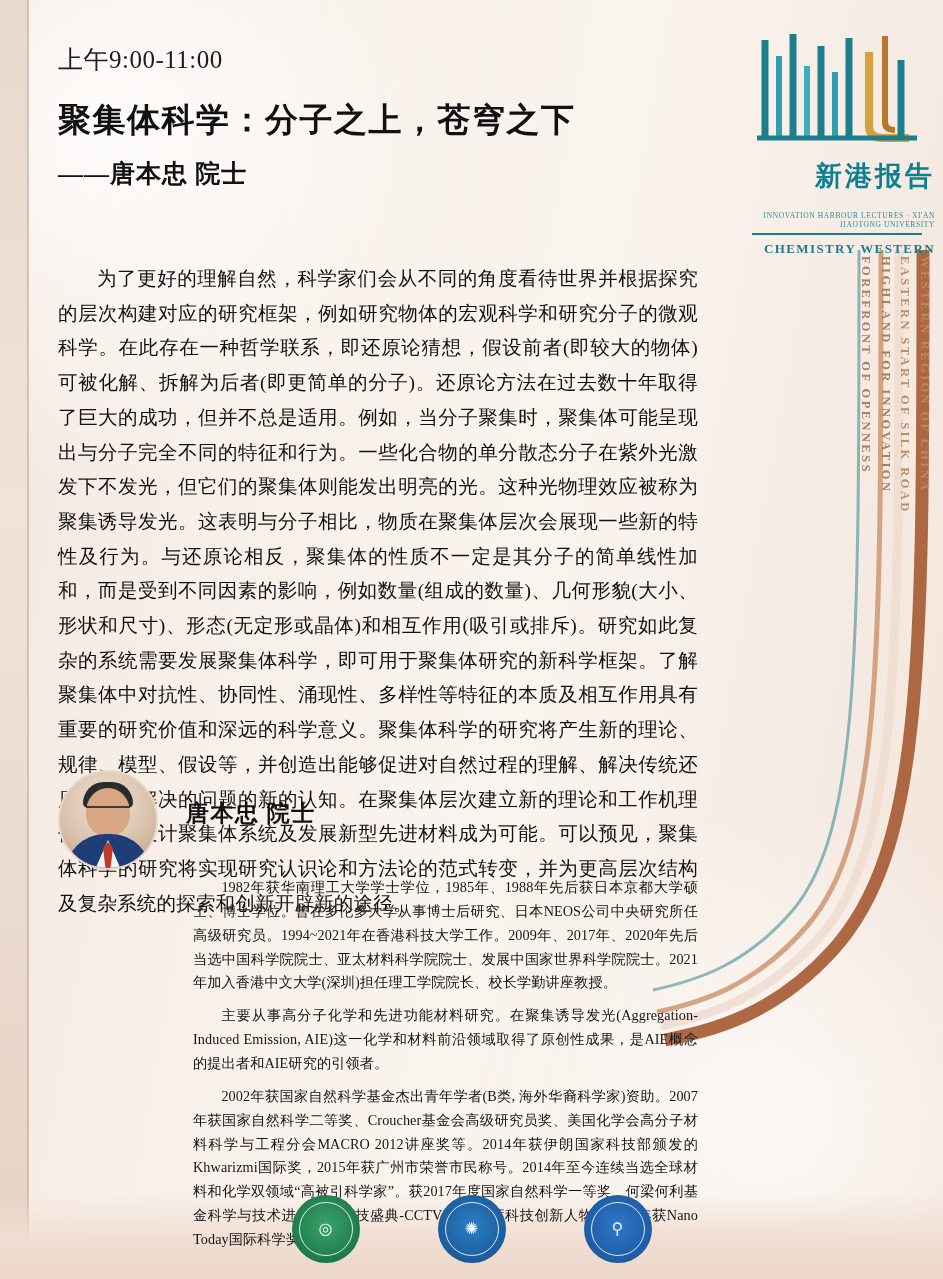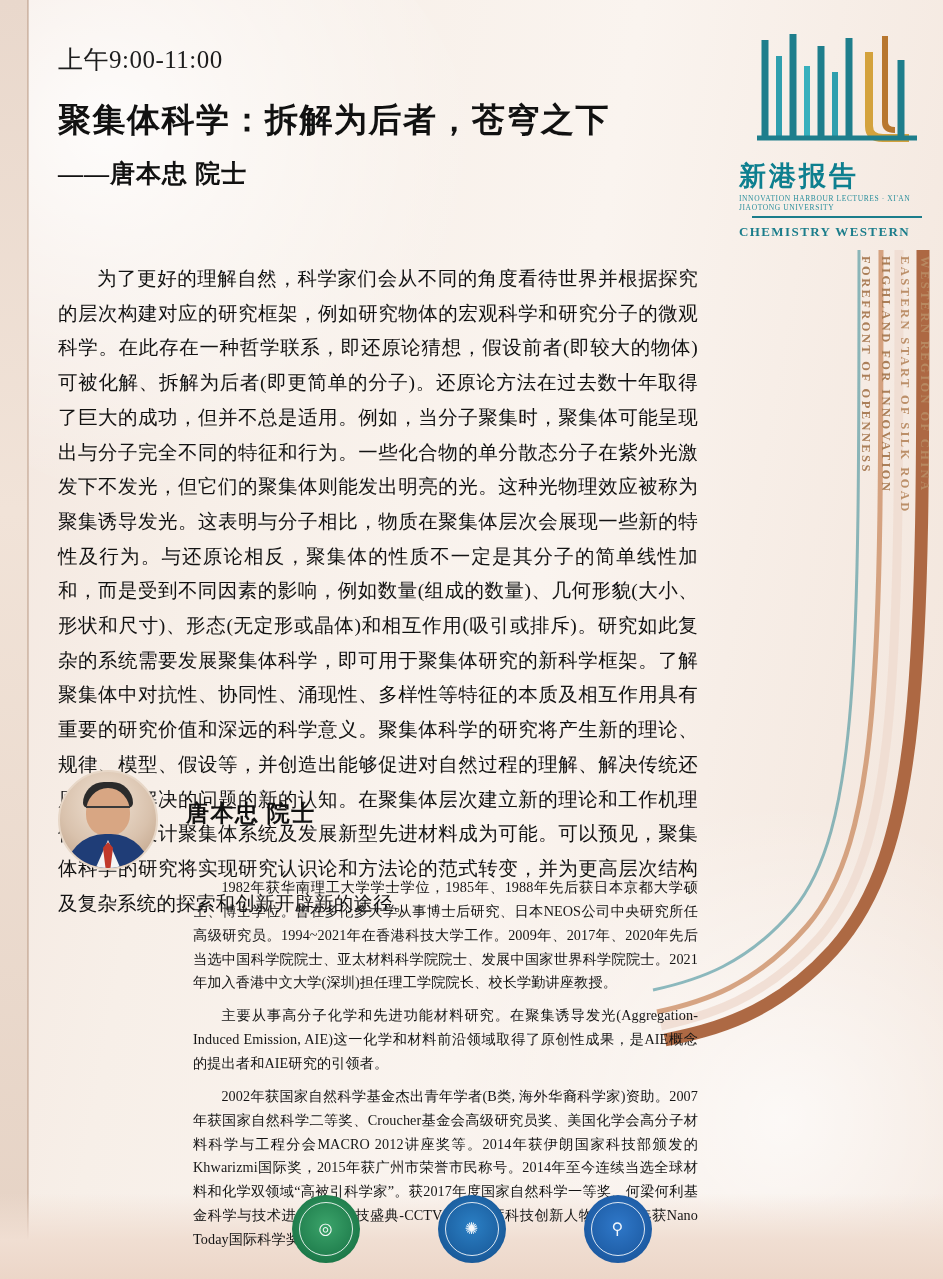--- a/index.html
+++ b/index.html
@@ -86,40 +86,40 @@
     padding-right: 12px;
     letter-spacing: 1px;
   }
 
   
   .logo-block {
     position: absolute;
     right: 8px;
     top: 26px;
     width: 196px;
-    text-align: left;
+    text-align: right;
   }
   .logo-mark {
     width: 176px;
     height: 128px;
     margin: 0 auto;
     position: relative;
   }
   .logo-title {
     margin-top: 4px;
     font-size: 27px;
     font-weight: bold;
     color: #0d7f8f;
     letter-spacing: 3px;
   }
   .logo-sub-cn {
     font-size: 7.5px;
     color: #2a8f9c;
     letter-spacing: 0.6px;
-    margin-top: 0;
+    margin-top: 17px;
   }
   .logo-sub-en {
     font-size: 13px;
     color: #1b7d8b;
     letter-spacing: 1.4px;
     margin-top: 6px;
     font-weight: bold;
   }
   .logo-rule {
     width: 170px;
@@ -329,21 +329,21 @@
 
   <svg class="swoosh" viewBox="0 0 320 980" xmlns="http://www.w3.org/2000/svg">
     <path d="M300 0 C300 420, 300 600, 210 700 C150 766, 90 780, 42 790" fill="none" stroke="#a9613a" stroke-width="13" opacity="0.95"></path>
     <path d="M276 0 C276 420, 276 596, 196 688 C140 750, 84 766, 38 776" fill="none" stroke="#f0ddd2" stroke-width="9" opacity="0.9"></path>
     <path d="M258 0 C258 416, 258 590, 184 676 C132 736, 80 752, 34 762" fill="none" stroke="#c98a5f" stroke-width="5" opacity="0.75"></path>
     <path d="M236 0 C236 410, 236 580, 170 660 C124 714, 76 730, 30 740" fill="none" stroke="#1e7e8c" stroke-width="3" opacity="0.5"></path>
   </svg>
 
   <div class="header">
     <div class="meta-line">上午9:00-11:00</div>
-    <div class="lecture-title">聚集体科学：拆解为后者，苍穹之下</div>
+    <div class="lecture-title">聚集体科学：分子之上，苍穹之下</div>
     <div class="speaker-line">——唐本忠  院士</div>
   </div>
 
   <div class="logo-block">
     <div class="logo-mark">
       <svg width="176" height="128" viewBox="0 0 176 128" xmlns="http://www.w3.org/2000/svg">
         <g stroke-linecap="butt" fill="none">
           <path d="M16 14 L16 112" stroke="#1e7e8c" stroke-width="7"></path>
           <path d="M30 30 L30 112" stroke="#2f9fae" stroke-width="6"></path>
           <path d="M44 8 L44 112" stroke="#1e7e8c" stroke-width="7"></path>

